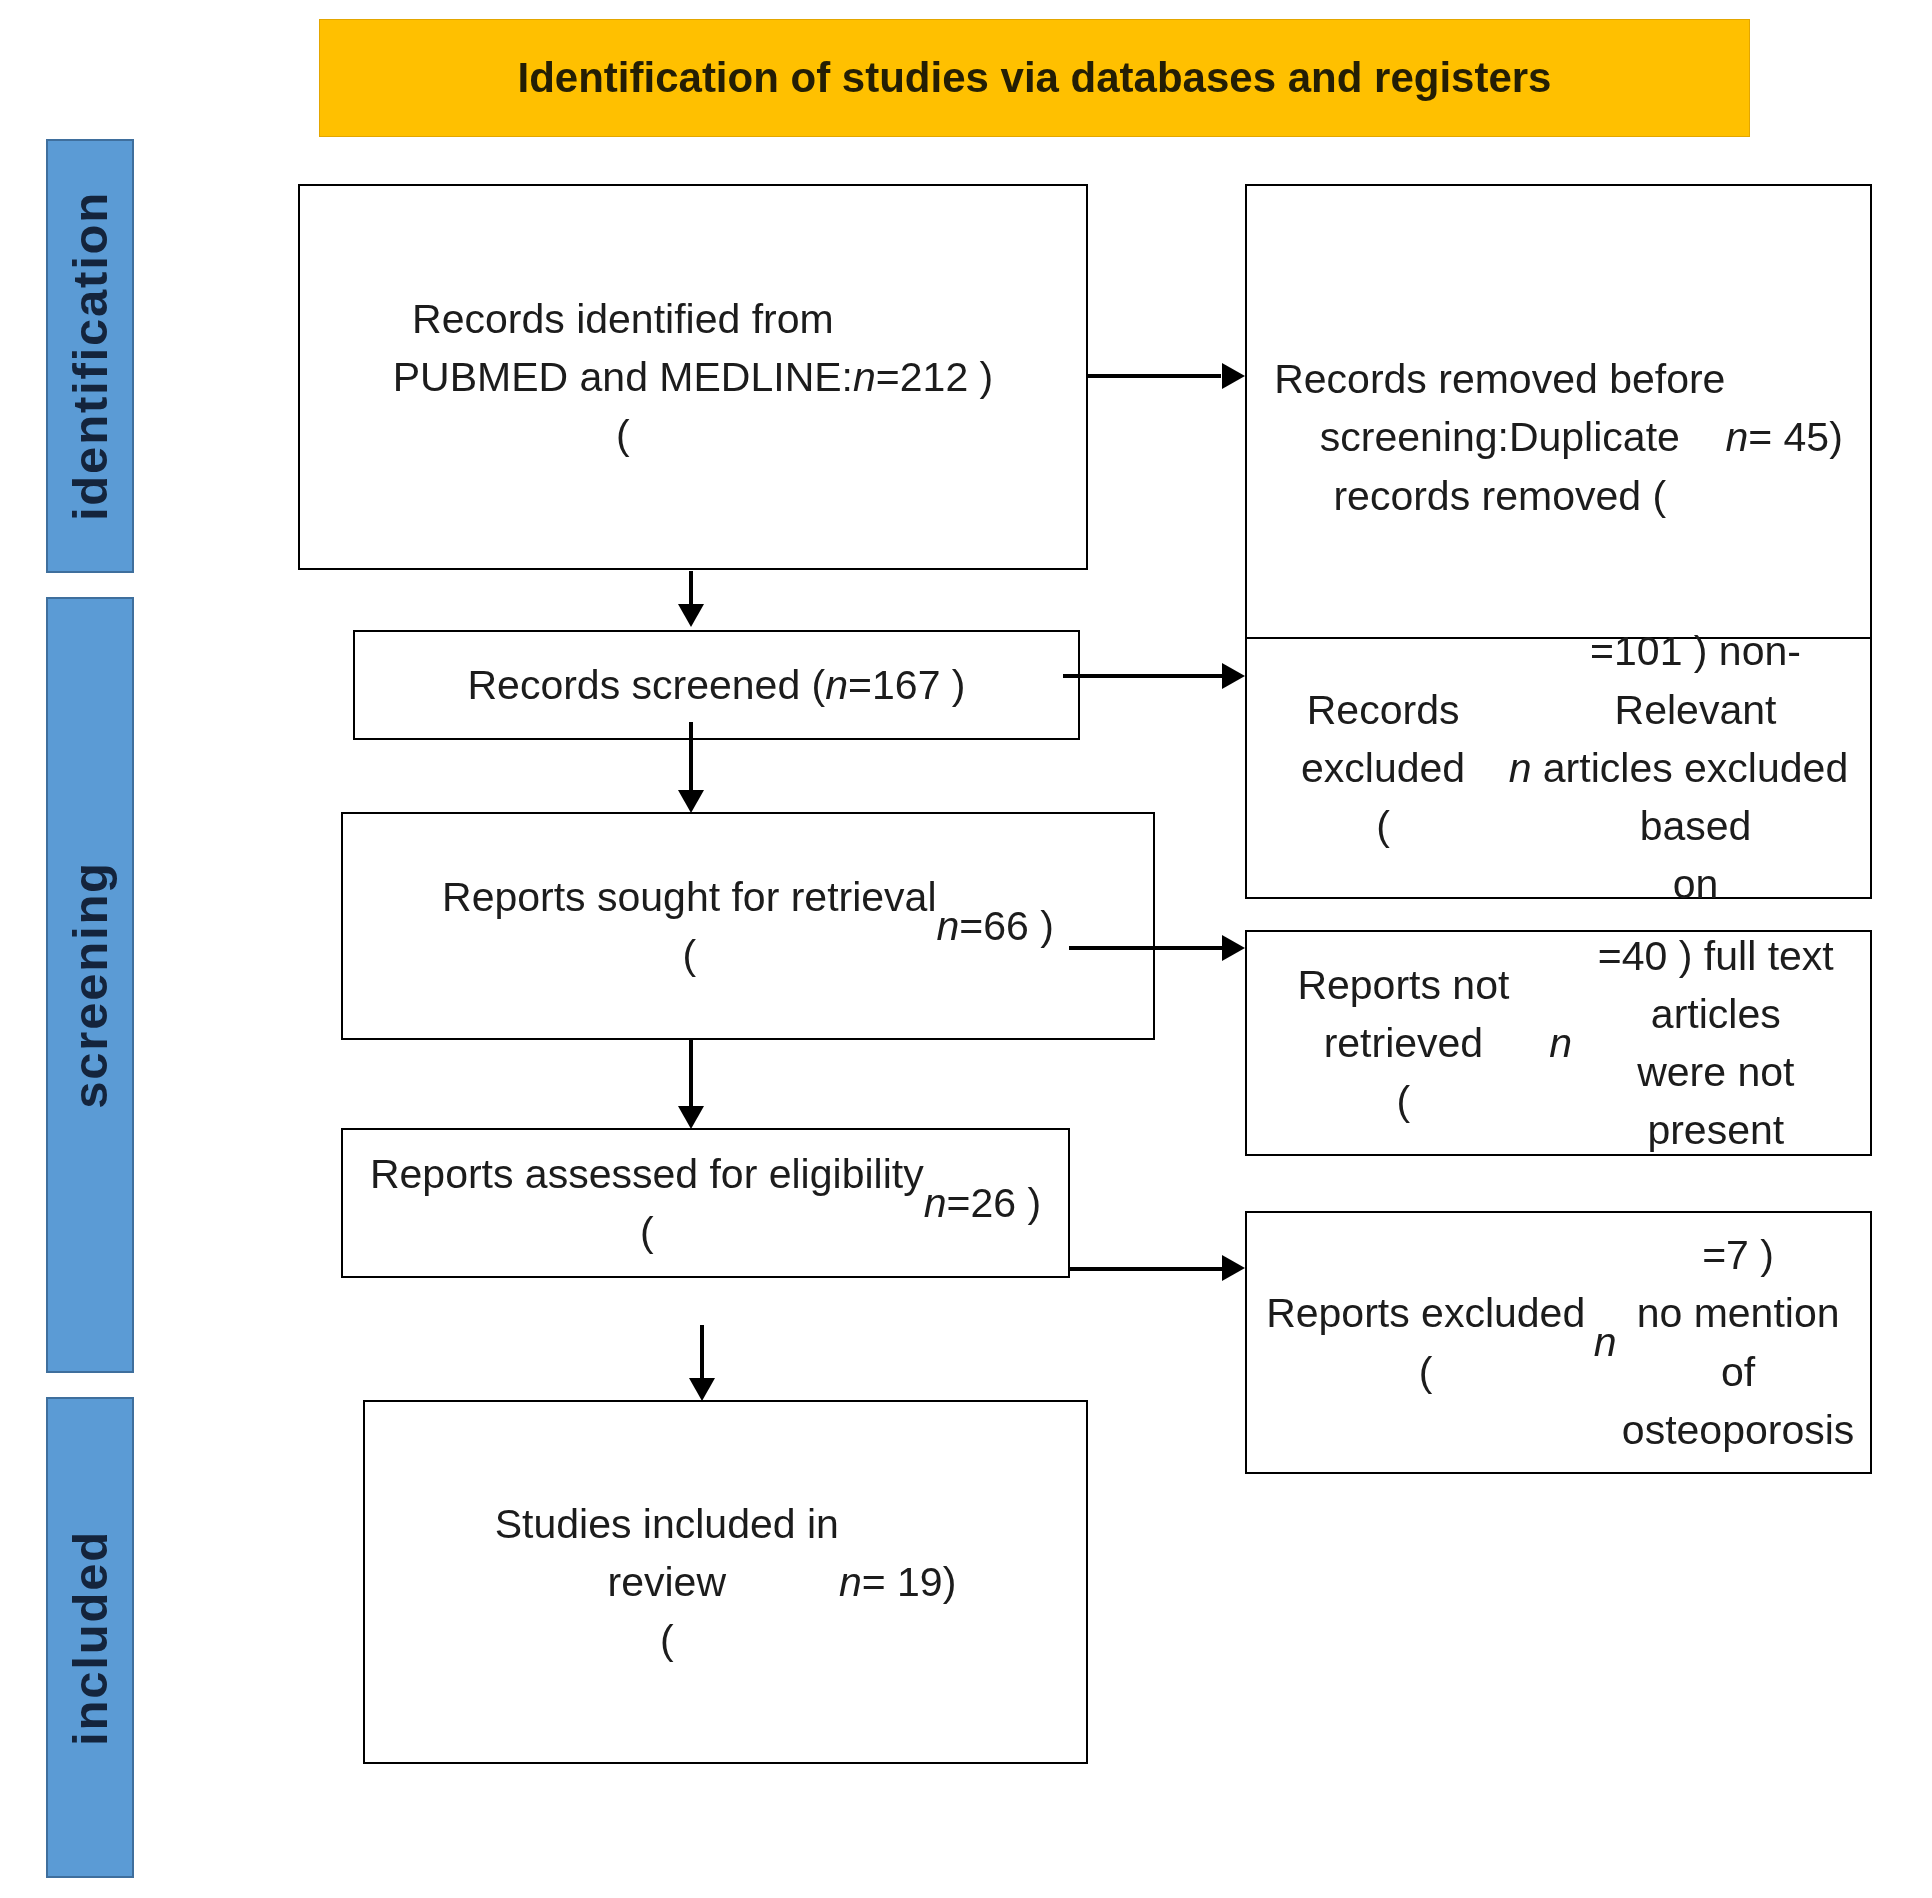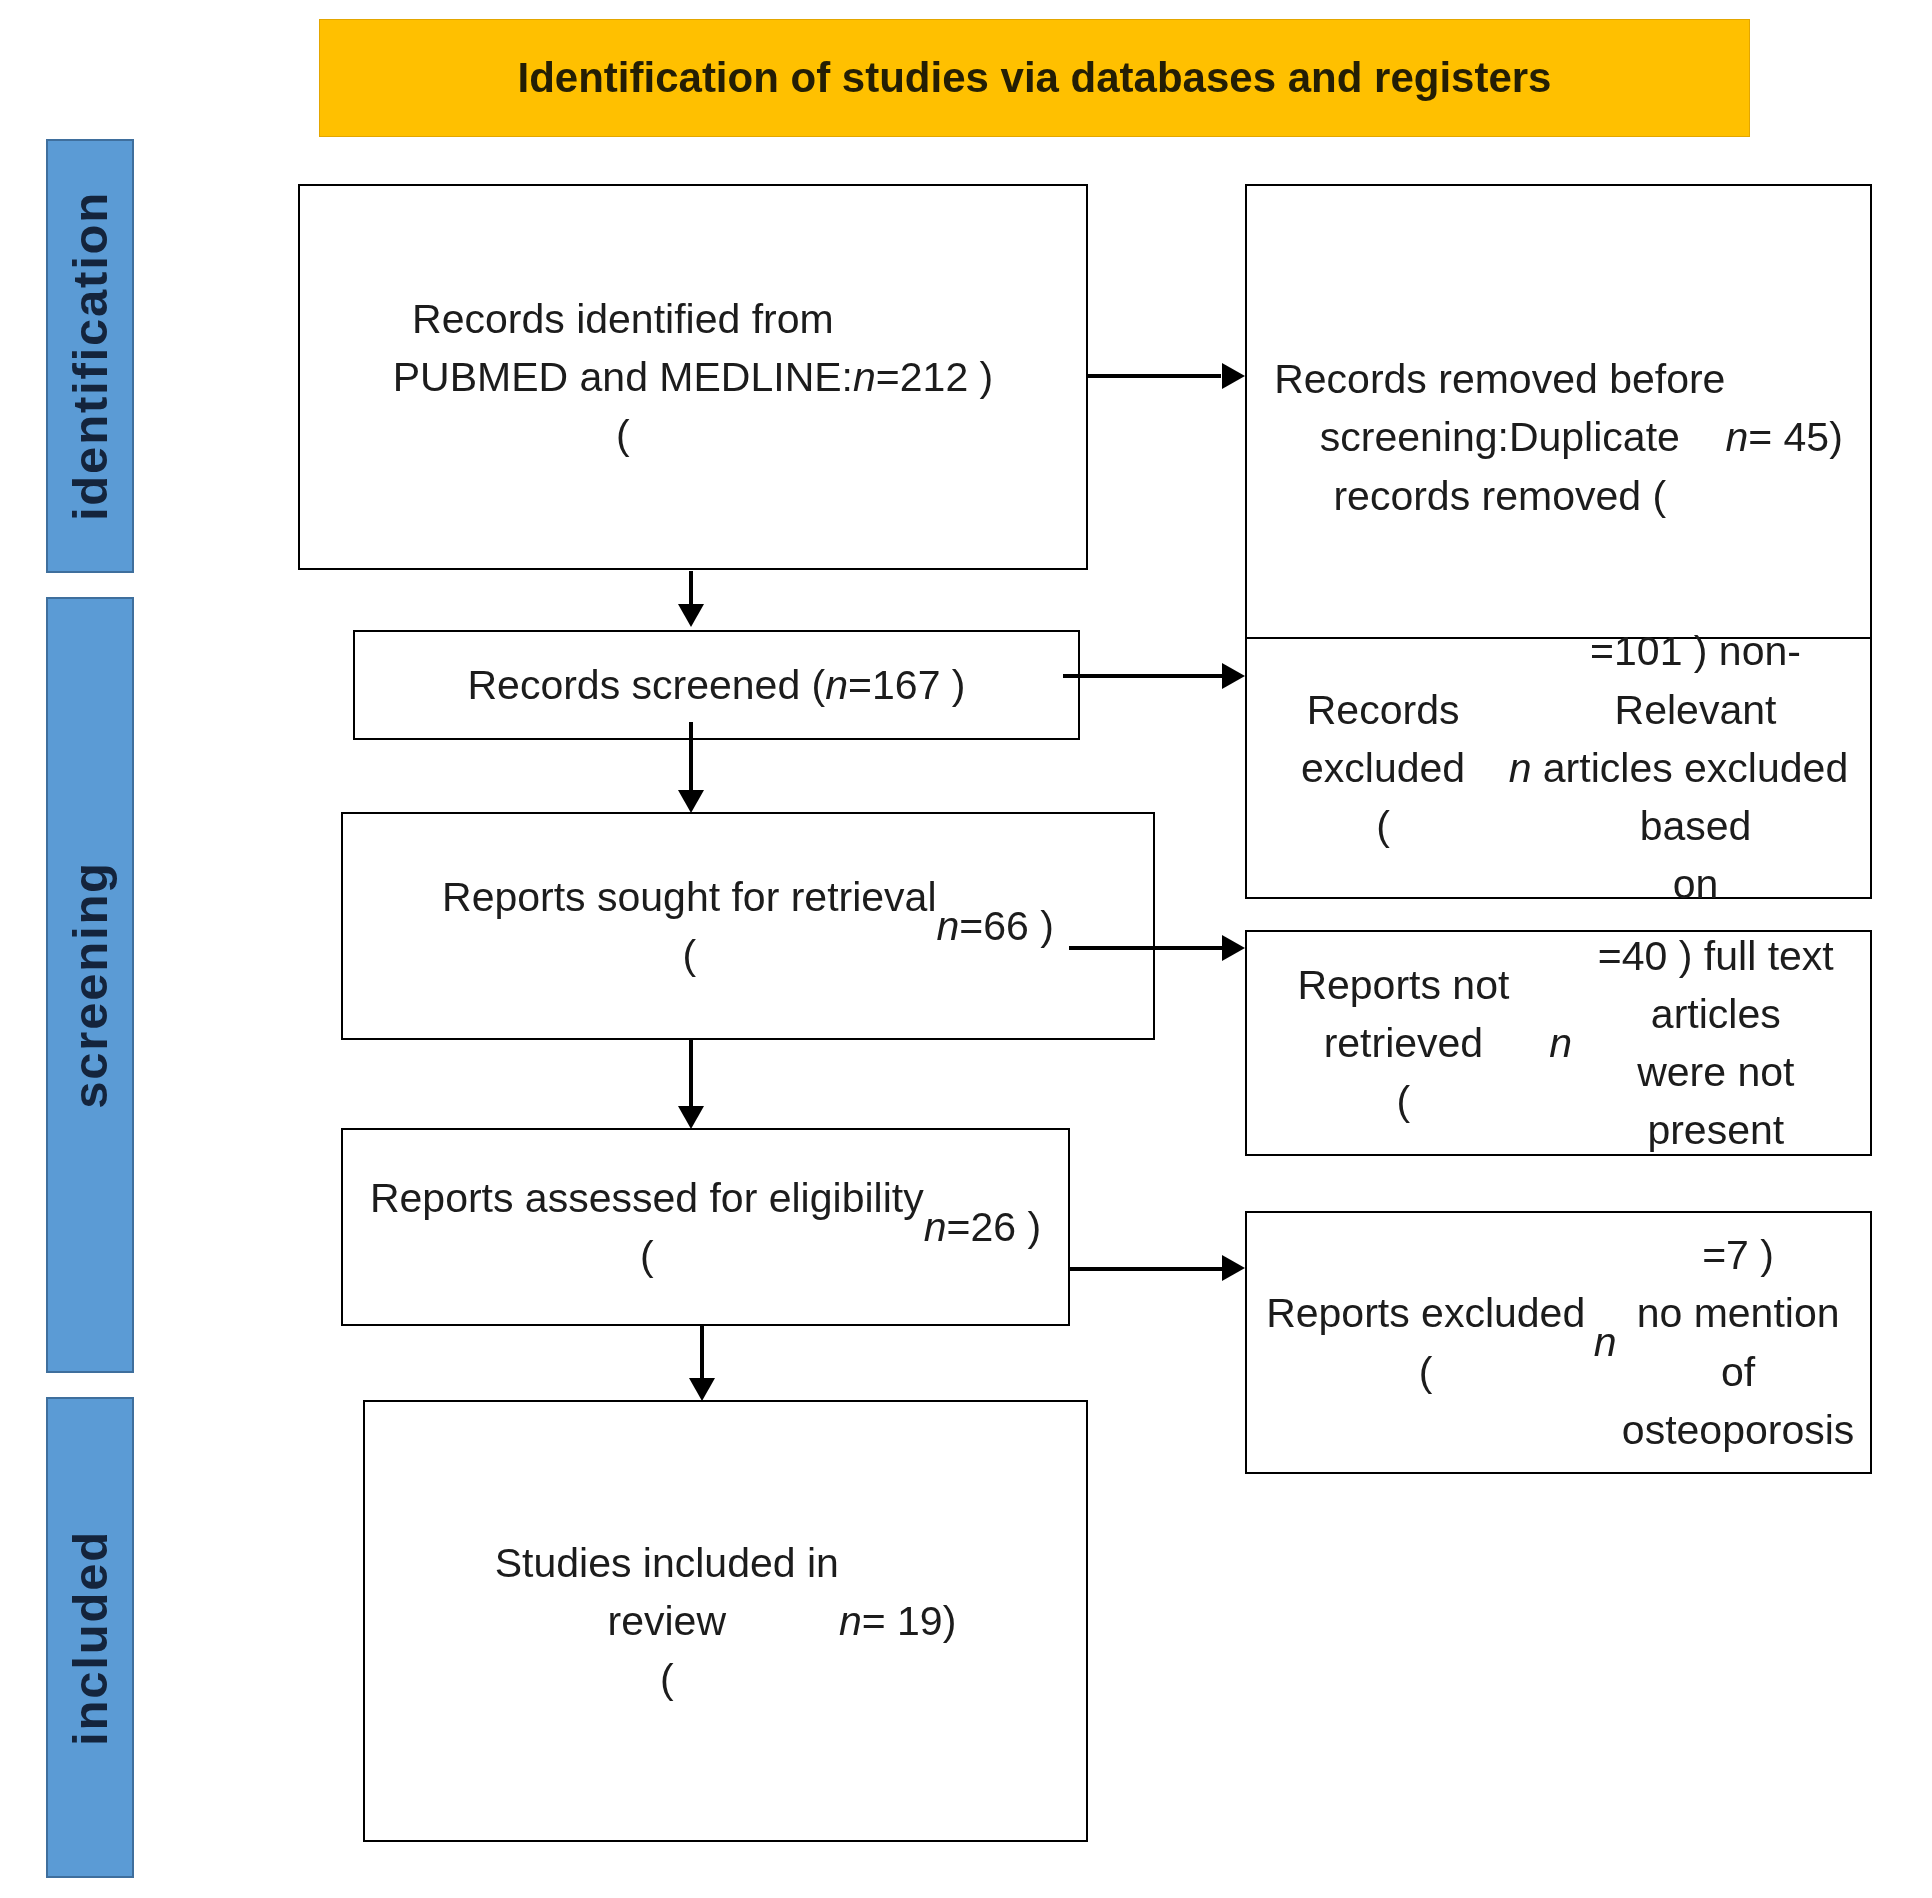--- a/index.html
+++ b/index.html
@@ -44,23 +44,23 @@
     display:flex;align-items:center;justify-content:center;text-align:center;
     font-size:41px;line-height:1.42;color:var(--box-text);
     padding:0 10.5px;box-sizing:border-box;
   }
   [data-name="box-records-identified"]{left:298px;top:184px;width:790px;height:386px;}
   [data-name="box-records-removed"]{left:1245px;top:184px;width:627px;height:507px;}
   [data-name="box-records-screened"]{left:336px;top:630px;width:727px;height:110px;margin-left:17px;}
   [data-name="box-records-excluded"]{left:1245px;top:637px;width:627px;height:262px;}
   [data-name="box-reports-sought"]{left:341px;top:812px;width:814px;height:228px;}
   [data-name="box-reports-not-retrieved"]{left:1245px;top:930px;width:627px;height:226px;}
-  [data-name="box-reports-assessed"]{left:341px;top:1128px;width:729px;height:198px;}
+  [data-name="box-reports-assessed"]{left:341px;top:1128px;width:729px;height:150px;}
   [data-name="box-reports-excluded"]{left:1245px;top:1211px;width:627px;height:263px;}
-  [data-name="box-studies-included"]{left:363px;top:1400px;width:725px;height:442px;align-items:center;}
+  [data-name="box-studies-included"]{left:363px;top:1400px;width:725px;height:364px;align-items:center;}
   
   .vline{position:absolute;width:3.5px;background:var(--arrow);}
   .hline{position:absolute;height:3.5px;background:var(--arrow);}
   .head-down{position:absolute;width:0;height:0;
     border-left:13px solid transparent;border-right:13px solid transparent;
     border-top:23px solid var(--arrow);}
   .head-right{position:absolute;width:0;height:0;
     border-top:13px solid transparent;border-bottom:13px solid transparent;
     border-left:23px solid var(--arrow);}
   [data-name="arrow-identified-to-screened"] .vline{left:689px;top:571px;height:33px;}

